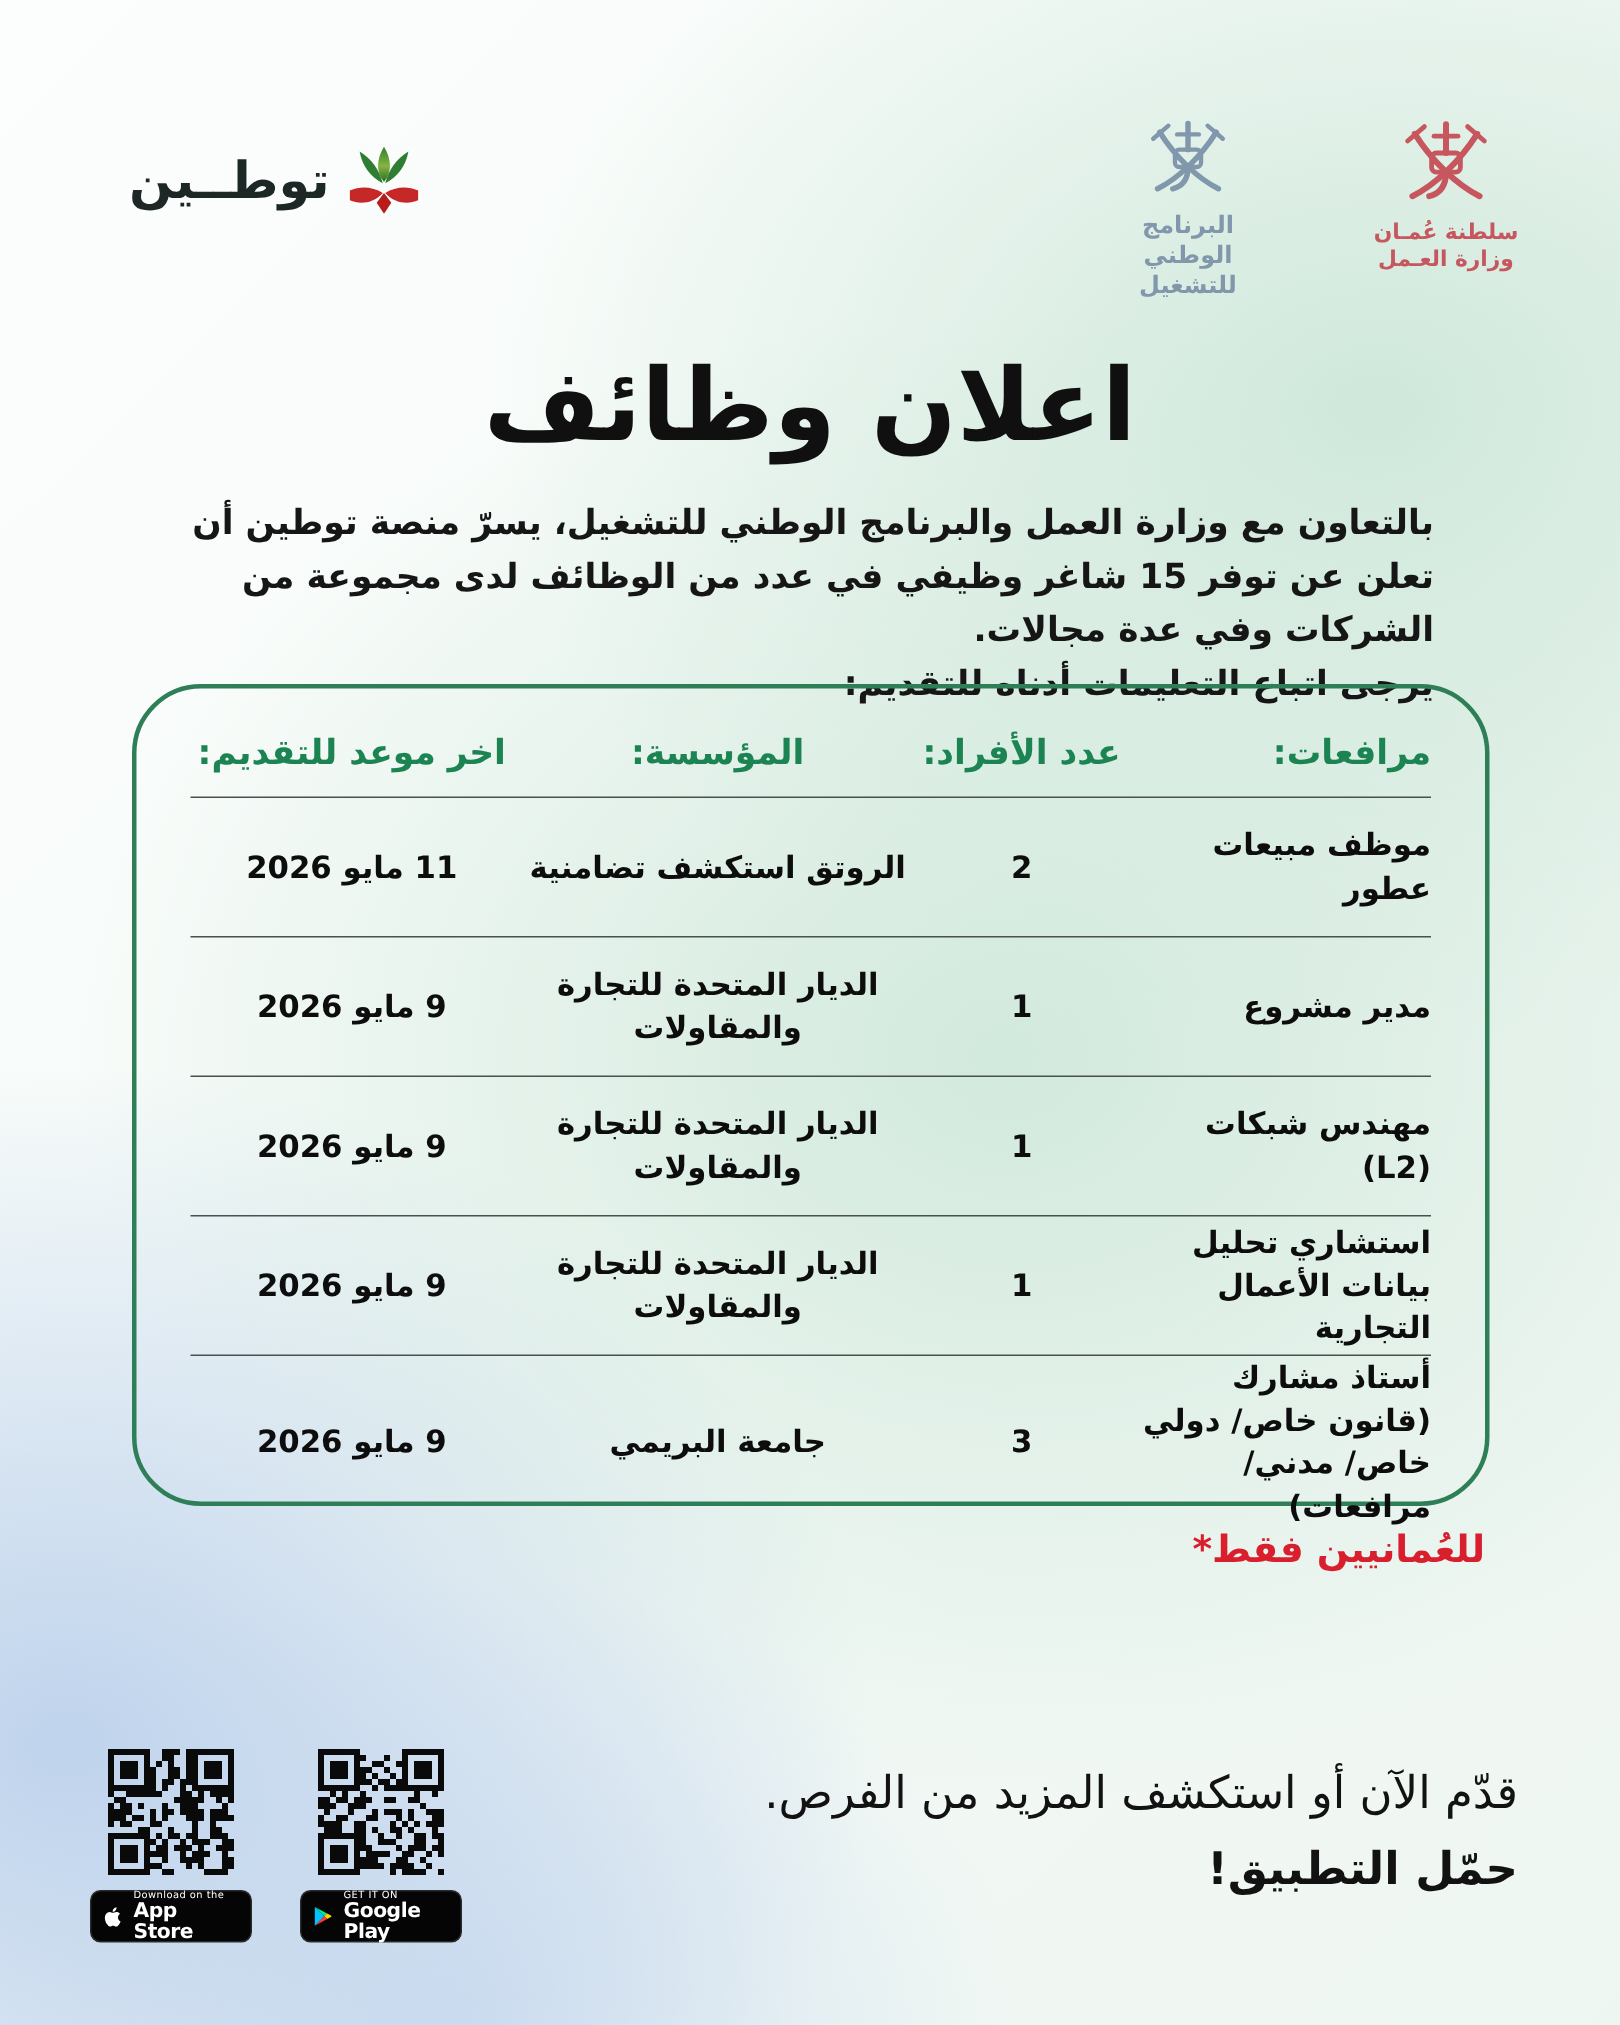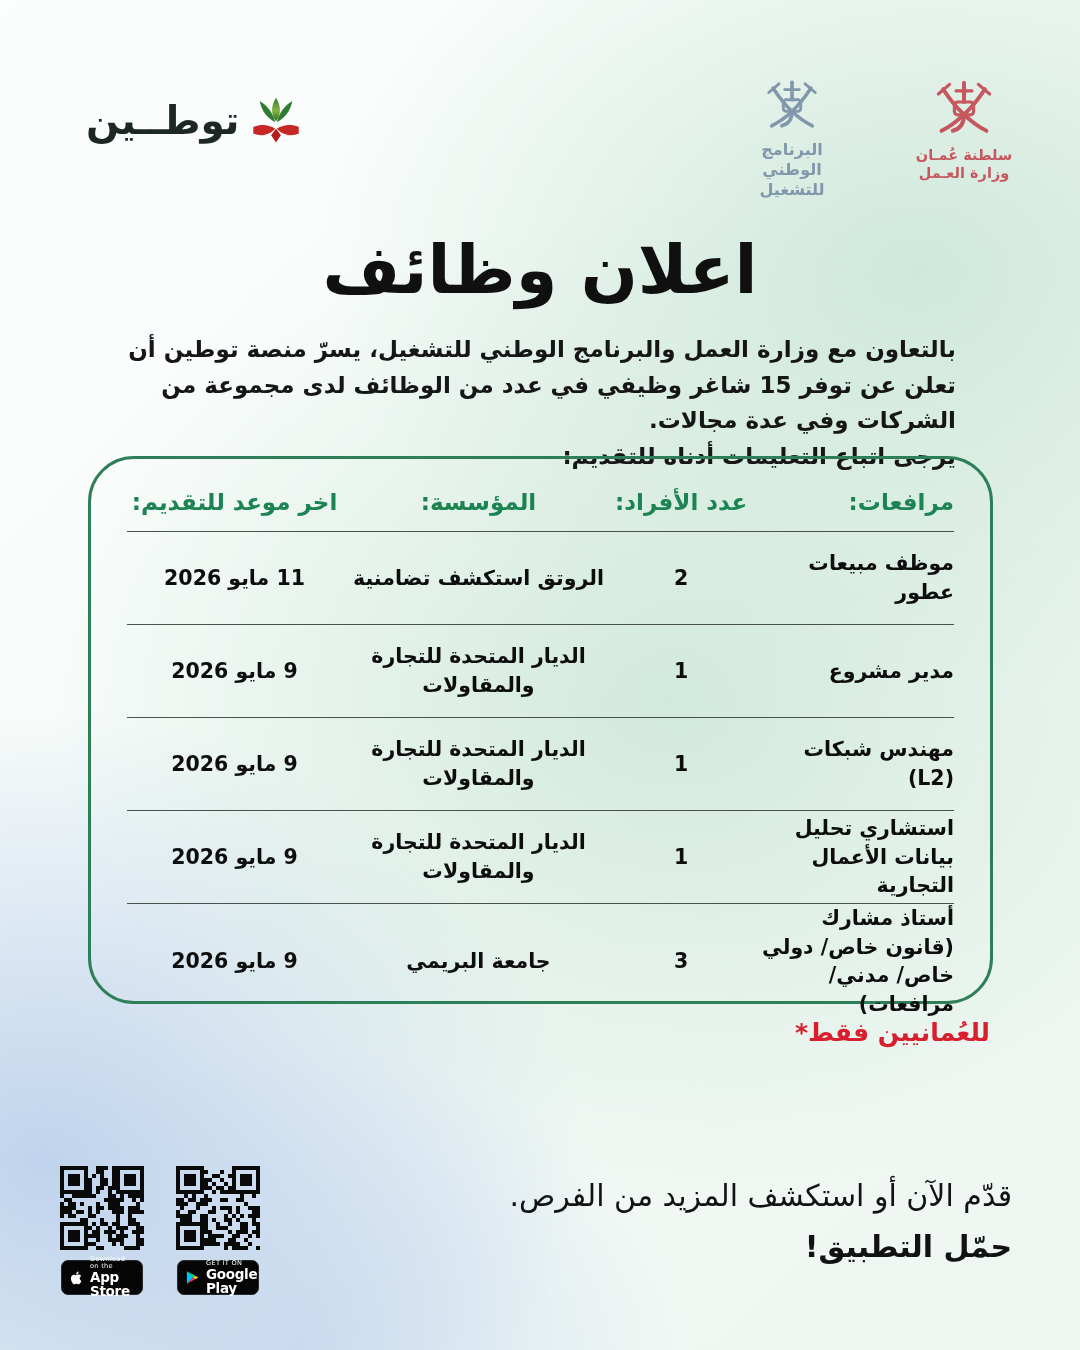--- a/index.html
+++ b/index.html
@@ -23,21 +23,21 @@
     background:
       radial-gradient(900px 650px at 85% 20%, rgba(205,231,217,.95) 0%, rgba(205,231,217,0) 66%),
       radial-gradient(1000px 800px at 62% 52%, rgba(201,229,214,.8) 0%, rgba(201,229,214,0) 62%),
       radial-gradient(900px 750px at 4% 86%, rgba(188,209,236,.95) 0%, rgba(188,209,236,0) 60%),
       radial-gradient(650px 520px at 28% 100%, rgba(201,218,240,.8) 0%, rgba(201,218,240,0) 58%),
       linear-gradient(135deg,#fcfefd 0%,#eef6f1 100%);
   }
 
   
   .brand{position:absolute;left:86px;top:96px;display:flex;align-items:center;gap:10px;}
-  .brand-text{font-size:39px;font-weight:700;color:#1d2726;letter-spacing:-1px;}
+  .brand-text{font-size:34px;font-weight:700;color:#1d2726;letter-spacing:-1px;}
   .brand-icon{display:block;}
 
   
   .partners{position:absolute;right:52px;top:78px;display:flex;gap:48px;align-items:flex-start;}
   .partner{display:flex;flex-direction:column;align-items:center;text-align:center;}
   .partner-program{color:var(--program);width:120px;}
   .partner-ministry{color:var(--ministry);width:128px;}
   .partner .emblem{display:block;margin-bottom:4px;}
   .partner-name{font-weight:700;line-height:1.25;direction:rtl;}
   .partner-program .partner-name{font-size:16px;}
@@ -75,21 +75,21 @@
   
   .cta{position:absolute;top:1178px;right:68px;direction:rtl;text-align:right;color:#121212;}
   .cta-line1{font-size:30px;font-weight:500;margin:0;}
   .cta-line2{font-size:30px;font-weight:800;margin:16px 0 0;}
 
   
   .downloads{position:absolute;left:60px;top:1166px;display:flex;gap:32px;}
   .dl-col{display:flex;flex-direction:column;align-items:center;gap:10px;}
   .qr{width:84px;height:84px;}
   .store-badge{
-    width:82px;height:35px;background:#050505;border-radius:7px;border:1px solid #2a2a2a;
+    width:108px;height:35px;background:#050505;border-radius:7px;border:1px solid #2a2a2a;
     color:#fff;display:flex;align-items:center;padding:0 7px;gap:6px;cursor:pointer;
   }
   .badge-texts{display:flex;flex-direction:column;line-height:1.05;}
   .badge-small{font-size:6.6px;letter-spacing:.3px;}
   .badge-big{font-size:13.5px;font-weight:700;letter-spacing:-.3px;}
   .badge-icon{flex:0 0 auto;display:block;}
 </style>
 </head>
 <body>
 

